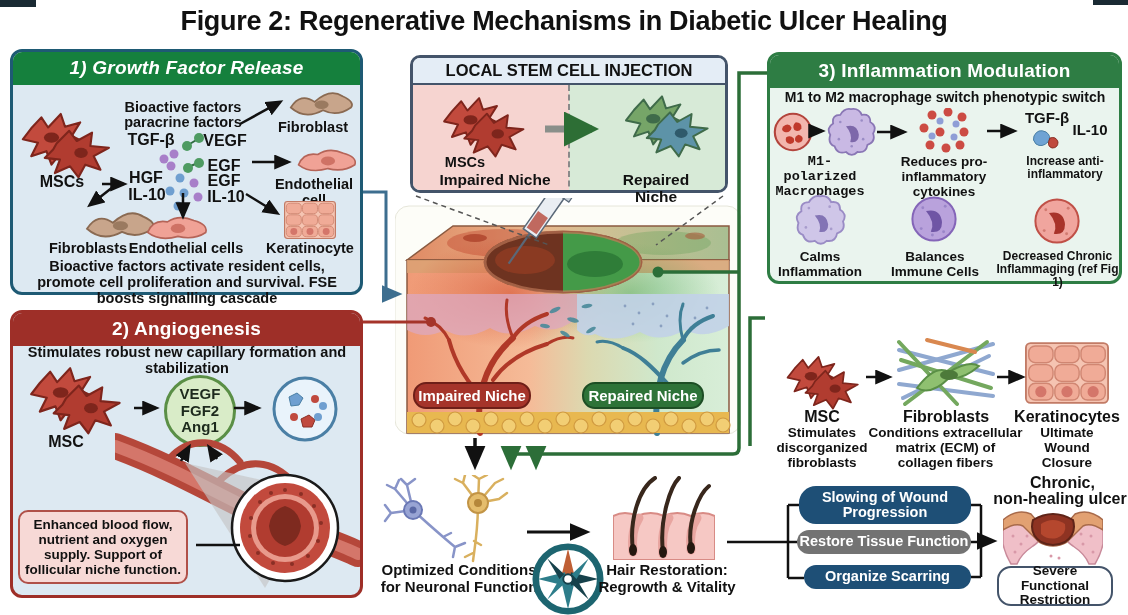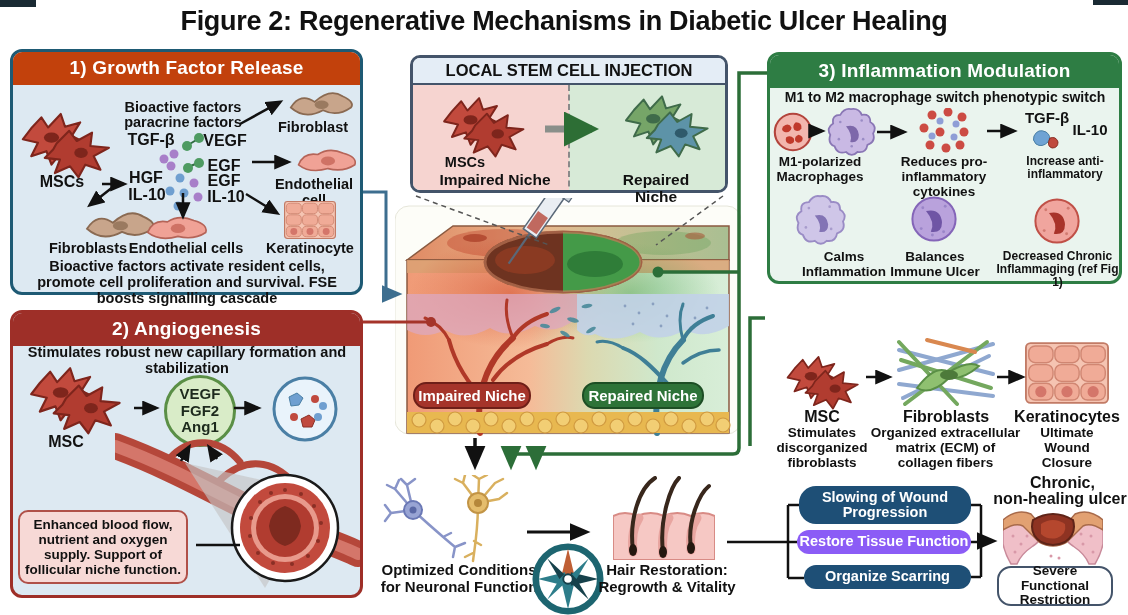--- a/index.html
+++ b/index.html
@@ -21,21 +21,21 @@
 </head>
 <body>
 
 <div id="canvas">
 
   <div class="abs" style="left:0;top:0;width:36px;height:7px;background:#1a2a33;"></div>
   <div class="abs" style="left:1093px;top:0;width:35px;height:5px;background:#1a2a33;"></div>
   <div id="title">Figure 2: Regenerative Mechanisms in Diabetic Ulcer Healing</div>
 
   <div class="panel" style="left:10px;top:49px;width:353px;height:246px;background:#dde9f2;border:3px solid #1e5a74;">
-    <div class="phead" style="background:#c2410c;">1) Growth Factor Release</div>
+    <div class="phead" style="background:#15803d;font-style:italic;">1) Growth Factor Release</div>
   </div>
   <svg class="abs" style="left:14px;top:103px;" width="102" height="76" viewBox="0 0 120 90">
     <g stroke="#7e251c" stroke-width="2.5" stroke-linejoin="round">
       <path d="M20,30 L32,17 L40,29 L55,13 L60,28 L78,23 L68,39 L84,47 L66,52 L72,69 L55,59 L44,73 L38,57 L20,63 L28,47 L10,43 Z" fill="#c24a3d"></path>
       <path d="M50,48 L65,33 L74,45 L92,35 L90,51 L112,53 L94,63 L102,79 L84,73 L76,88 L66,75 L48,83 L54,67 L36,65 L46,55 Z" fill="#b13c30"></path>
     </g>
     <ellipse cx="44" cy="41" rx="9" ry="6" fill="#7e251c"></ellipse>
     <ellipse cx="79" cy="59" rx="8" ry="6" fill="#7e251c"></ellipse>
   </svg>
   <div class="lbl" style="left:30px;top:173px;width:64px;font-size:16px;">MSCs</div>
@@ -345,21 +345,21 @@
         <circle cx="14" cy="28" r="3.5"></circle>
         <circle cx="36" cy="29" r="3.5"></circle>
       </g>
   </svg>
   <div class="lbl" style="left:1020px;top:110px;width:54px;font-size:15px;">TGF-β</div>
   <svg class="abs" style="left:1030px;top:126px;" width="32" height="26" viewBox="0 0 32 26">
     <path d="M4,10 q4,-8 12,-4 q6,4 2,10 q-6,6 -12,2 q-4,-4 -2,-8 Z" fill="#6fa3d4" stroke="#4a7fa5"></path>
     <path d="M20,12 q6,-2 8,4 q0,6 -6,6 q-6,-2 -2,-10 Z" fill="#c0493e" stroke="#8a2f25"></path>
   </svg>
   <div class="lbl" style="left:1066px;top:122px;width:48px;font-size:15px;">IL-10</div>
-  <div class="lbl" style="left:772px;top:155px;width:96px;font-size:13.5px;">M1-polarized Macrophages</div>
+  <div class="lbl" style="left:772px;top:155px;width:96px;font-size:13.5px;font-family:Liberation Mono, monospace;">M1-polarized Macrophages</div>
   <div class="lbl" style="left:876px;top:155px;width:136px;font-size:13.5px;">Reduces pro-inflammatory cytokines</div>
   <div class="lbl" style="left:1014px;top:155px;width:102px;font-size:12px;">Increase anti-inflammatory</div>
   <svg class="abs" style="left:794px;top:193px;" width="52" height="54" viewBox="0 0 70 72">
     <path d="M35,4 Q46,2 50,12 Q62,10 62,22 Q72,28 66,38 Q70,50 58,54 Q56,66 44,64 Q36,72 28,64 Q16,68 12,56 Q2,52 6,40 Q0,30 10,24 Q8,12 20,12 Q26,2 35,4 Z" fill="#cfc6e8" stroke="#9a8cc5" stroke-width="2.5"></path>
     <path d="M28,30 q16,-4 18,12 q0,12 -12,10 q4,-10 -6,-22 Z" fill="#8374b5"></path>
     <g fill="#a89ccc">
         <circle cx="20" cy="20" r="1.8"></circle>
         <circle cx="48" cy="18" r="1.8"></circle>
         <circle cx="16" cy="46" r="1.8"></circle>
         <circle cx="50" cy="48" r="1.8"></circle>
@@ -379,22 +379,22 @@
   <svg class="abs" style="left:1033px;top:197px;" width="48" height="48" viewBox="0 0 60 60">
     <circle cx="30" cy="30" r="27" fill="#f0a59e" stroke="#c05047" stroke-width="2.5"></circle>
     <path d="M20,20 q18,-4 20,14 q0,14 -14,12 q6,-12 -6,-26 Z" fill="#a8332a"></path>
     <g fill="#d17a70">
         <circle cx="16" cy="16" r="1.8"></circle>
         <circle cx="44" cy="14" r="1.8"></circle>
         <circle cx="14" cy="42" r="1.8"></circle>
         <circle cx="42" cy="46" r="1.8"></circle>
       </g>
   </svg>
-  <div class="lbl" style="left:772px;top:250px;width:96px;font-size:13.5px;margin-left:24px;">Calms Inflammation</div>
-  <div class="lbl" style="left:880px;top:250px;width:110px;font-size:13.5px;">Balances Immune Ulcer</div>
+  <div class="lbl" style="left:772px;top:250px;width:96px;font-size:13.5px;">Calms Inflammation</div>
+  <div class="lbl" style="left:880px;top:250px;width:110px;font-size:13.5px;">Balances Immune Cells</div>
   <div class="lbl" style="left:995px;top:250px;width:125px;font-size:12px;">Decreased Chronic Inflammaging (ref Fig 1)</div>
 
   <svg class="abs" style="left:780px;top:348px;" width="84" height="62" viewBox="0 0 120 90">
     <g stroke="#7e251c" stroke-width="2.5" stroke-linejoin="round">
       <path d="M20,30 L32,17 L40,29 L55,13 L60,28 L78,23 L68,39 L84,47 L66,52 L72,69 L55,59 L44,73 L38,57 L20,63 L28,47 L10,43 Z" fill="#c24a3d"></path>
       <path d="M50,48 L65,33 L74,45 L92,35 L90,51 L112,53 L94,63 L102,79 L84,73 L76,88 L66,75 L48,83 L54,67 L36,65 L46,55 Z" fill="#b13c30"></path>
     </g>
     <ellipse cx="44" cy="41" rx="9" ry="6" fill="#7e251c"></ellipse>
       <ellipse cx="79" cy="59" rx="8" ry="6" fill="#7e251c"></ellipse>
   </svg>
@@ -430,21 +430,21 @@
     <g fill="#d4766a">
         <circle cx="17" cy="53" r="6"></circle>
         <circle cx="45" cy="53" r="6"></circle>
         <circle cx="73" cy="53" r="6"></circle>
       </g>
   </svg>
   <div class="lbl" style="left:790px;top:408px;width:64px;font-size:16px;">MSC</div>
   <div class="lbl" style="left:900px;top:408px;width:92px;font-size:16px;">Fibroblasts</div>
   <div class="lbl" style="left:1012px;top:408px;width:110px;font-size:16px;">Keratinocytes</div>
   <div class="lbl" style="left:774px;top:426px;width:96px;font-size:13.5px;">Stimulates discorganized fibroblasts</div>
-  <div class="lbl" style="left:868px;top:426px;width:155px;font-size:13.5px;">Organized extracellular matrix (ECM) of collagen fibers</div>
+  <div class="lbl" style="left:868px;top:426px;width:155px;font-size:13.5px;">Conditions extracellular matrix (ECM) of collagen fibers</div>
   <div class="lbl" style="left:1026px;top:426px;width:82px;font-size:13.5px;">Ultimate Wound Closure</div>
 
   <svg class="abs" style="left:383px;top:475px;" width="140" height="90" viewBox="0 0 140 90">
     <g stroke="#8894c8" stroke-width="2.5" fill="none" stroke-linecap="round">
       <path d="M30,35 L12,14 M12,14 L4,10 M12,14 L16,5 M30,35 L8,38 M8,38 L2,30 M8,38 L2,46 M30,35 L24,10 M24,10 L18,4 M24,10 L32,4"></path>
       <path d="M30,35 C48,52 58,60 72,72 M72,72 L82,68 M72,72 L70,82 M60,62 L68,58"></path>
     </g>
     <circle cx="30" cy="35" r="9" fill="#98a4d4" stroke="#6a78b5" stroke-width="2"></circle>
     <circle cx="30" cy="35" r="3.5" fill="#5a68a5"></circle>
     <g stroke="#d9b05e" stroke-width="2.5" fill="none" stroke-linecap="round">
@@ -483,21 +483,21 @@
         <ellipse cx="20" cy="74" rx="4" ry="6"></ellipse>
         <ellipse cx="50" cy="76" rx="4" ry="6"></ellipse>
         <ellipse cx="78" cy="72" rx="4" ry="6"></ellipse>
       </g>
   </svg>
   <div class="lbl" style="left:597px;top:562px;width:140px;font-size:15px;">Hair Restoration: Regrowth &amp; Vitality</div>
 
   <div class="pill" style="left:799px;top:486px;width:172px;height:38px;background:#1e4f76;font-size:14.5px;">
     <span style="padding:0 8px;">Slowing of Wound Progression</span>
   </div>
-  <div class="pill" style="left:797px;top:530px;width:174px;height:24px;background:#8b5cf6;font-size:14.5px;">
+  <div class="pill" style="left:797px;top:530px;width:174px;height:24px;background:#737373;font-size:14.5px;">
     <span>Restore Tissue Function</span>
   </div>
   <div class="pill" style="left:804px;top:565px;width:167px;height:24px;background:#1e4f76;font-size:14.5px;">
     <span>Organize Scarring</span>
   </div>
   <div class="lbl" style="left:1000px;top:474px;width:125px;font-size:16px;">Chronic,</div>
   <div class="lbl" style="left:990px;top:490px;width:140px;font-size:16px;">non-healing ulcer</div>
   <svg class="abs" style="left:1003px;top:506px;" width="100" height="60" viewBox="0 0 100 60">
     <path d="M0,18 Q10,8 22,12 L34,26 Q40,34 30,40 Q18,48 14,58 L8,58 Q2,48 0,38 Z" fill="#f0bfc8" stroke="#c88a9a" stroke-width="1.5"></path>
     <path d="M100,18 Q90,8 78,12 L66,26 Q60,34 70,40 Q82,48 86,58 L92,58 Q98,48 100,38 Z" fill="#f0bfc8" stroke="#c88a9a" stroke-width="1.5"></path>

